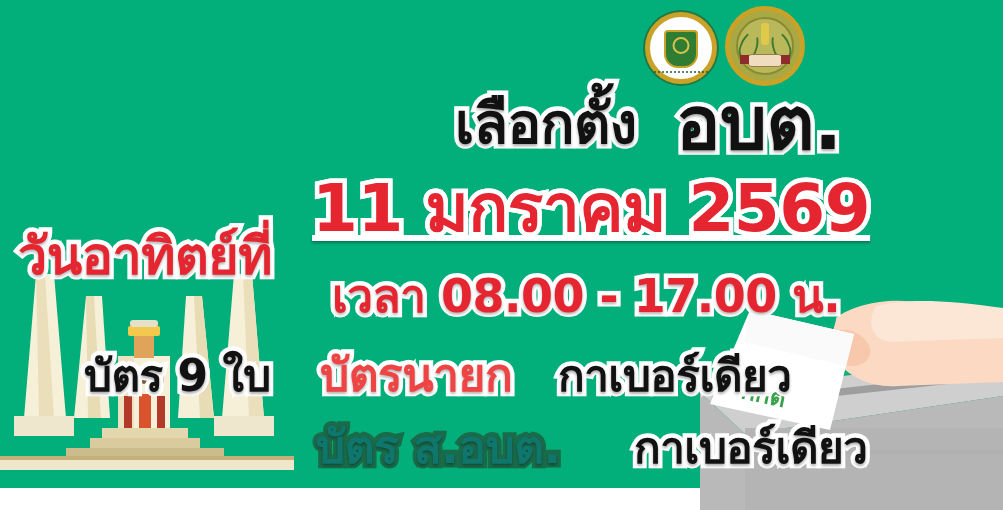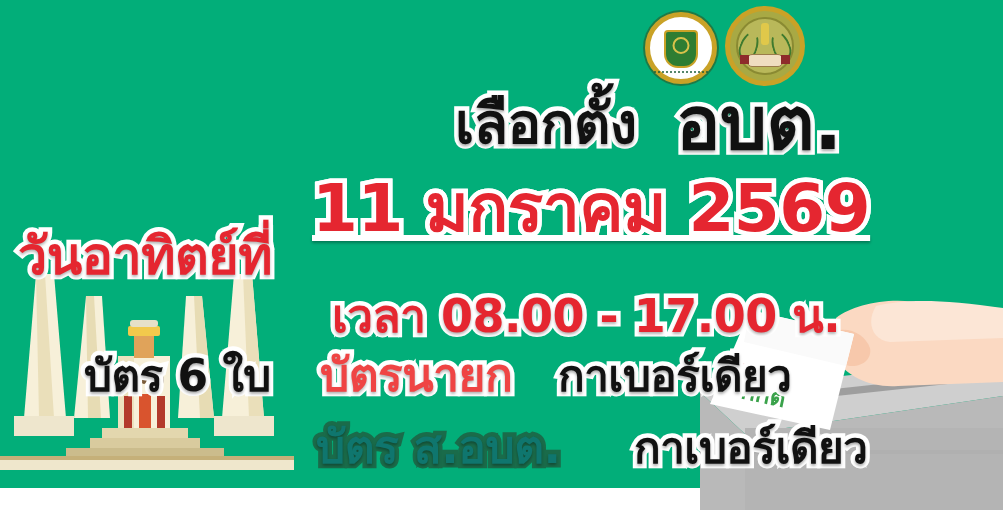--- a/index.html
+++ b/index.html
@@ -212,21 +212,21 @@
     paint-order: stroke fill;
     text-shadow: 0 2px 3px rgba(0,0,0,.3);
   }
 
   #t-headline-1 { left: 455px;  top: 96px;  font-size: 56px; }
   #t-headline-2 { left: 676px;  top: 86px;  font-size: 74px; }
 
   #t-date-pre   { left: 18px;   top: 186px; font-size: 52px; margin-top: 44px; }
   #t-date-main  { left: 312px;  top: 176px; font-size: 66px; text-decoration: underline; }
 
-  #t-time       { left: 332px;  top: 273px; font-size: 46px; margin-top: 20px; }
+  #t-time       { left: 332px;  top: 273px; font-size: 46px; }
 
   #t-cards      { left: 84px;   top: 354px; font-size: 44px; }
   #t-row1-a     { left: 320px;  top: 352px; font-size: 46px; }
   #t-row1-b     { left: 558px;  top: 354px; font-size: 44px; }
 
   #t-row2-a     { left: 316px;  top: 424px; font-size: 46px; }
   #t-row2-b     { left: 634px;  top: 426px; font-size: 44px; }
 </style>
 </head>
 <body>
@@ -328,21 +328,21 @@
   </div>
 
   <div class="txt outline-white-blk" id="t-headline-2">อบต.</div>
   <div class="txt outline-white-blk" id="t-headline-1">เลือกตั้ง</div>
 
   <div class="txt outline-white-red" id="t-date-pre">วันอาทิตย์ที่</div>
   <div class="txt outline-white-red" id="t-date-main">11 มกราคม 2569</div>
 
   <div class="txt outline-white-red" id="t-time">เวลา 08.00 - 17.00 น.</div>
 
-  <div class="txt outline-white-blk" id="t-cards">บัตร 6 ใบ</div>
+  <div class="txt outline-white-blk" id="t-cards">บัตร 9 ใบ</div>
 
   <div class="txt outline-white-mag" id="t-row1-a">บัตรนายก</div>
   <div class="txt outline-white-blk" id="t-row1-b">กาเบอร์เดียว</div>
 
   <div class="txt outline-green-wht" id="t-row2-a">บัตร ส.อบต.</div>
   <div class="txt outline-white-blk" id="t-row2-b">กาเบอร์เดียว</div>
 
 </div>
 
 </body></html>

